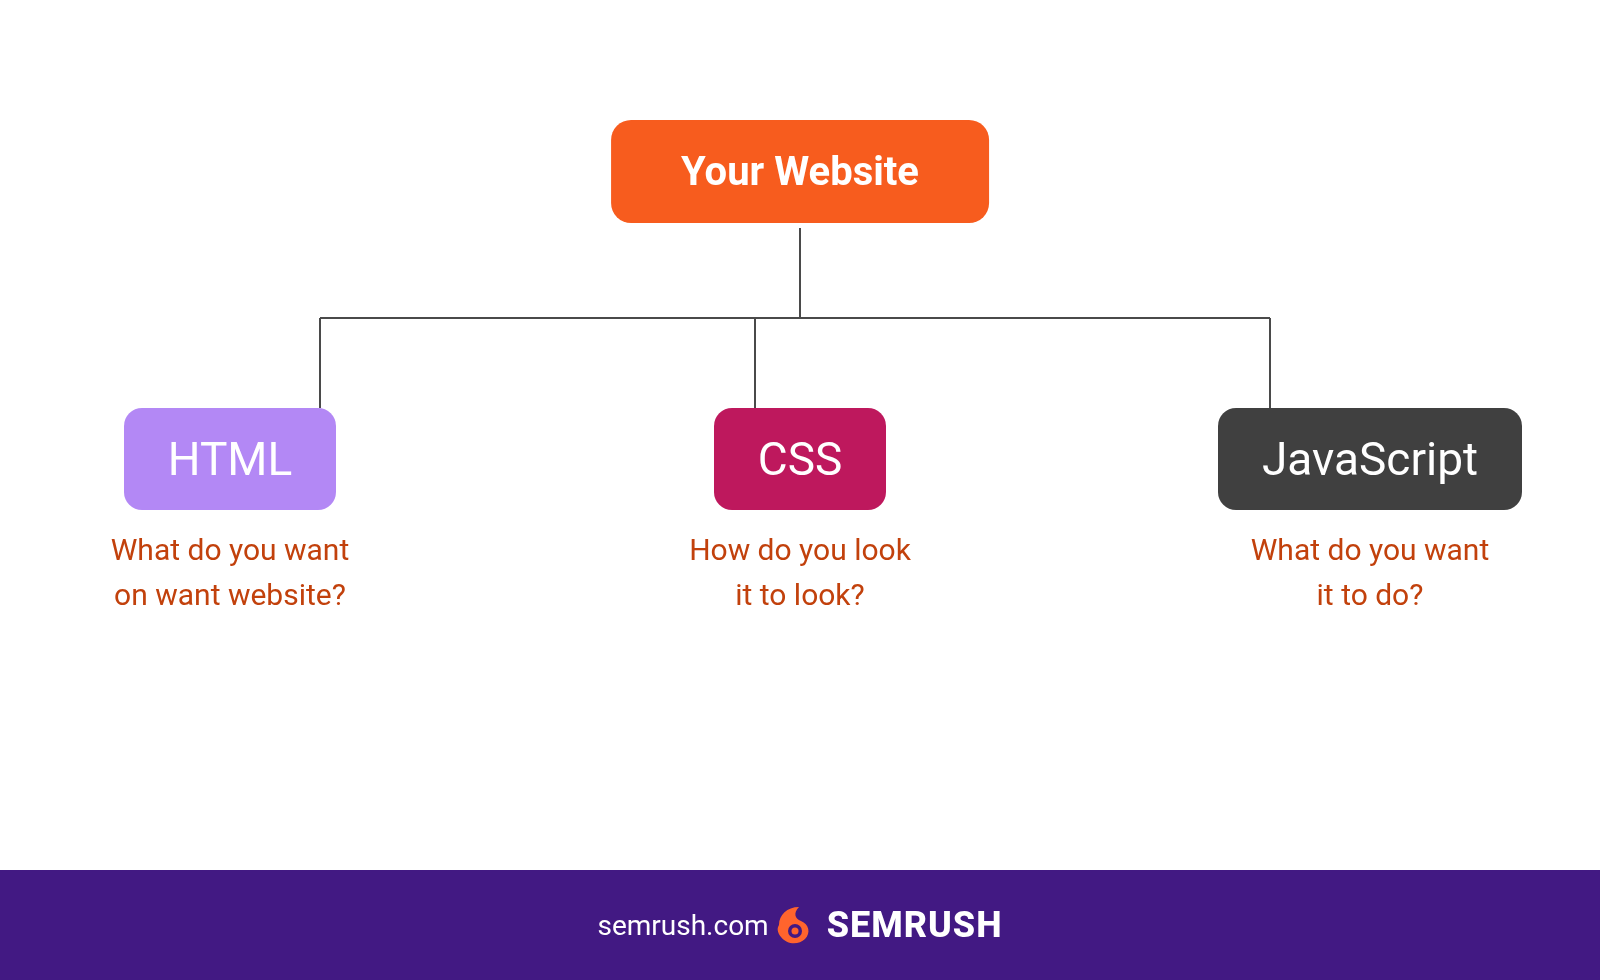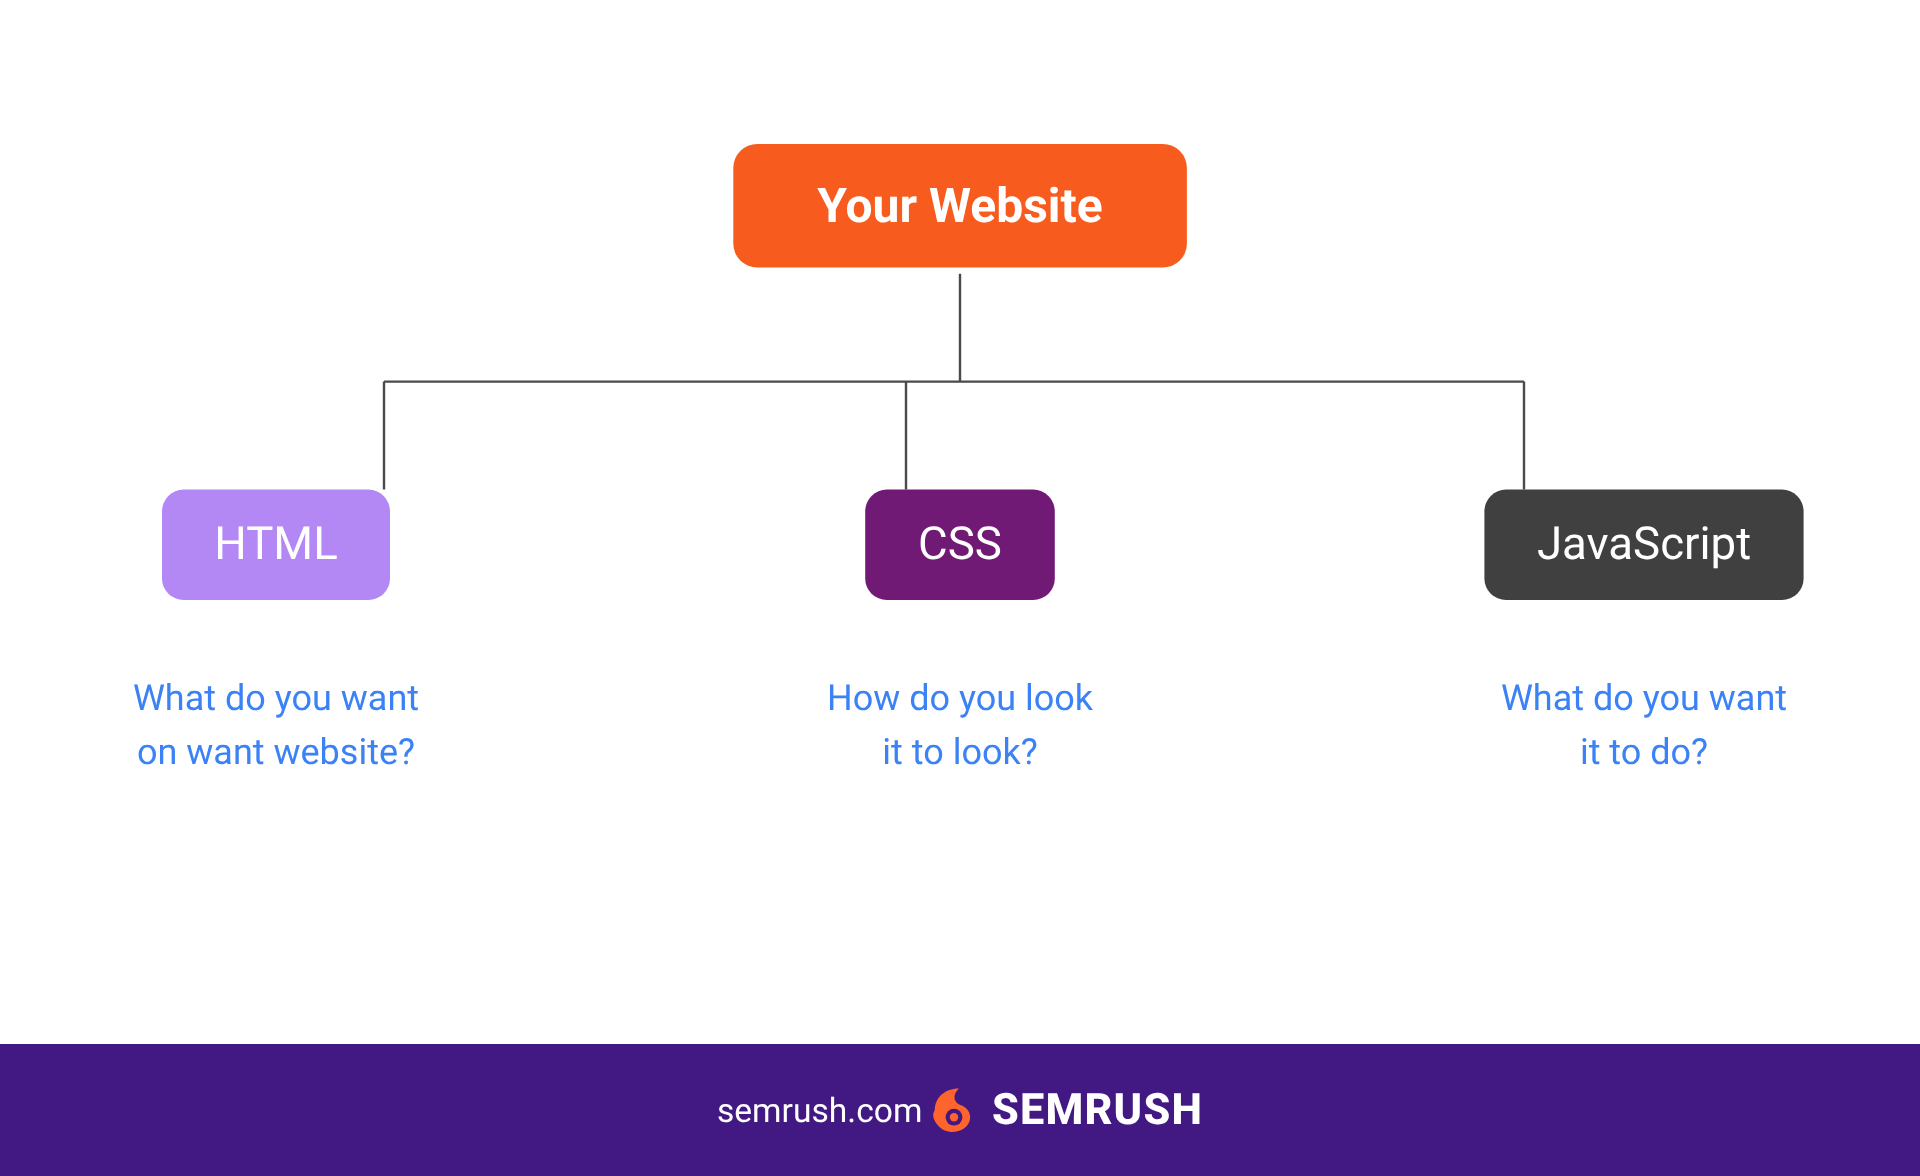--- a/index.html
+++ b/index.html
@@ -52,34 +52,34 @@
       gap: 250px;
     }
     .child-column {
       display: flex;
       flex-direction: column;
       align-items: center;
       width: 320px;
     }
     .child-node {
       color: #ffffff;
-      font-size: 38px;
+      font-size: 46px;
       font-weight: 400;
       padding: 24px 44px;
       border-radius: 18px;
       text-align: right;
-      margin-bottom: 60px;
+      margin-bottom: 17px;
     }
     .node-html { background: #b388f5; }
-    .node-css { background: #701a75; }
+    .node-css { background: #be185d; }
     .node-js { background: #404040; }
     .child-caption {
       font-size: 30px;
       font-weight: 400;
-      color: #3b82f6;
+      color: #c2410c;
       text-align: center;
       line-height: 1.5;
     }
     .footer-bar {
       position: absolute;
       bottom: 0;
       left: 0;
       width: 100%;
       height: 110px;
       background: #421983;

